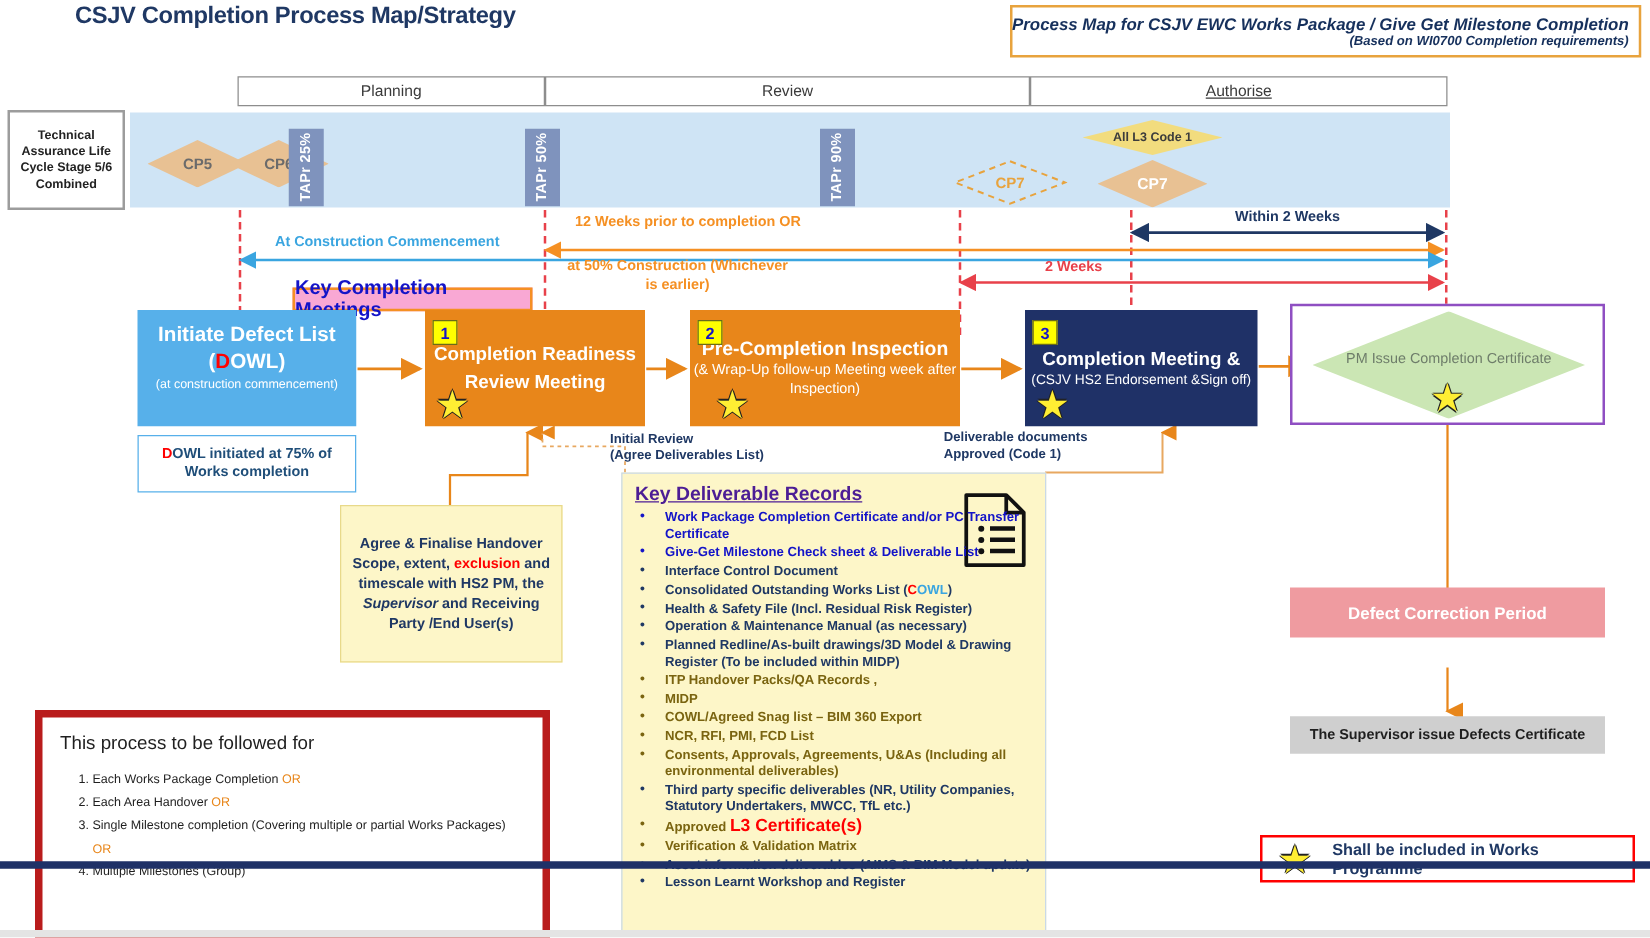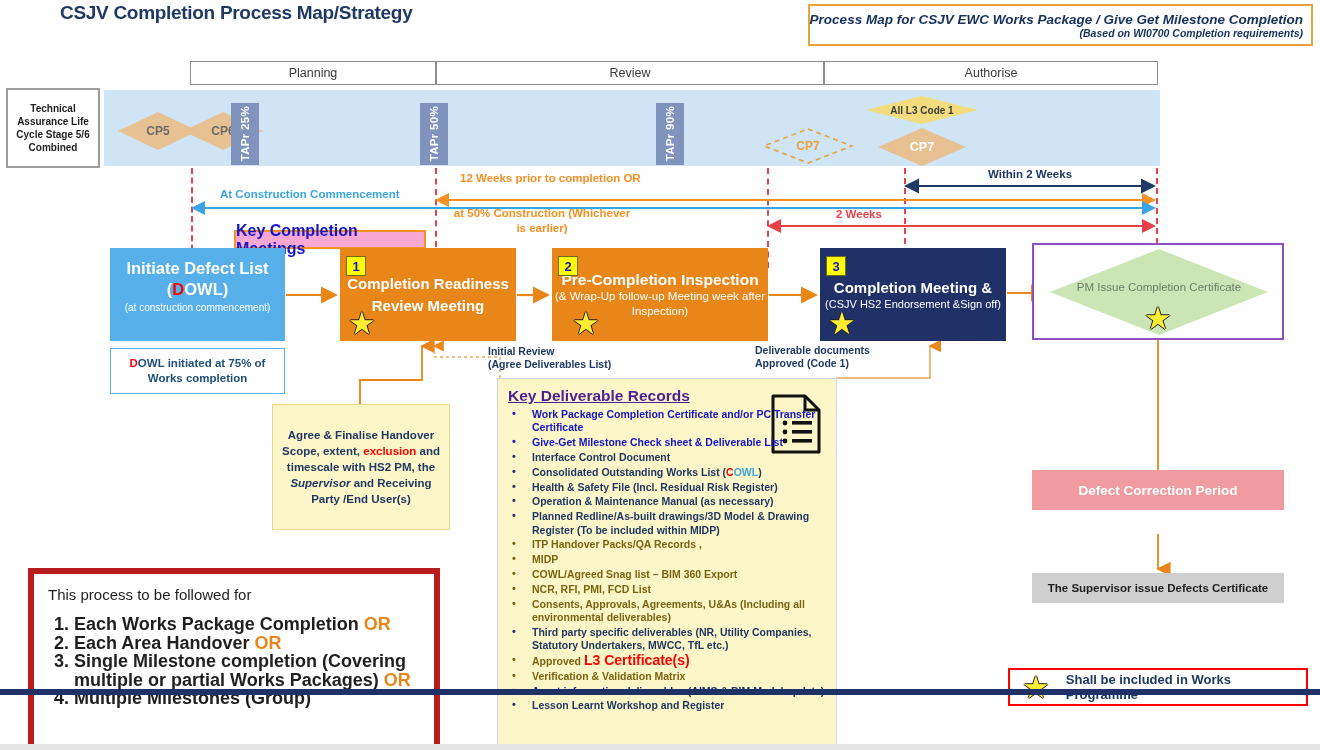--- a/index.html
+++ b/index.html
@@ -27,21 +27,21 @@
   #subtitle-box .l2{font-style:italic;font-weight:bold;font-size:10.5px;color:#16305c;white-space:nowrap;}
 
   
   .phase{
     top:61px;height:24px;border:1px solid #8d8d8d;background:#fff;
     display:flex;align-items:center;justify-content:center;
     font-size:12.5px;color:#3a3a3a;
   }
   #phase-planning{left:190px;width:246px;}
   #phase-review  {left:436px;width:388px;}
-  #phase-authorise{left:824px;width:334px;}
+  #phase-authorise{left:824px;width:334px;text-decoration:underline;}
 
   
   #ta-box{
     left:6px;top:88px;width:94px;height:80px;
     border:2px solid #9c9c9c;background:#fff;
     display:flex;align-items:center;justify-content:center;text-align:center;
     font-size:10px;line-height:13px;color:#222;font-weight:600;
   }
   #ta-band{left:104px;top:90px;width:1056px;height:76px;background:#cfe4f5;}
 
@@ -196,21 +196,21 @@
   .kdr-l3{color:#ff0000;font-size:14px;}
   #doc-icon{position:absolute;right:14px;top:14px;}
 
   
   #process-for{
     left:28px;top:568px;width:412px;height:184px;
     border:6px solid #b91c1c;background:#fff;padding:12px 14px;
   }
   #process-for .hd{font-size:15px;color:#1f1f1f;margin-bottom:12px;}
   #process-for ol{margin:0;padding-left:26px;}
-  #process-for li{font-size:18px;font-weight:bold;color:#1f1f1f;line-height:18.5px;}
+  #process-for li{font-size:10px;font-weight:normal;color:#1f1f1f;line-height:18.5px;}
   #process-for .or{color:#e8861a;}
 
   
   #legend{
     left:1008px;top:668px;width:300px;height:38px;
     border:2px solid #ff0000;background:#fff;
     display:flex;align-items:center;padding-left:12px;
   }
   #legend .lt{margin-left:16px;font-size:13px;font-weight:bold;color:#1f3864;}
 

